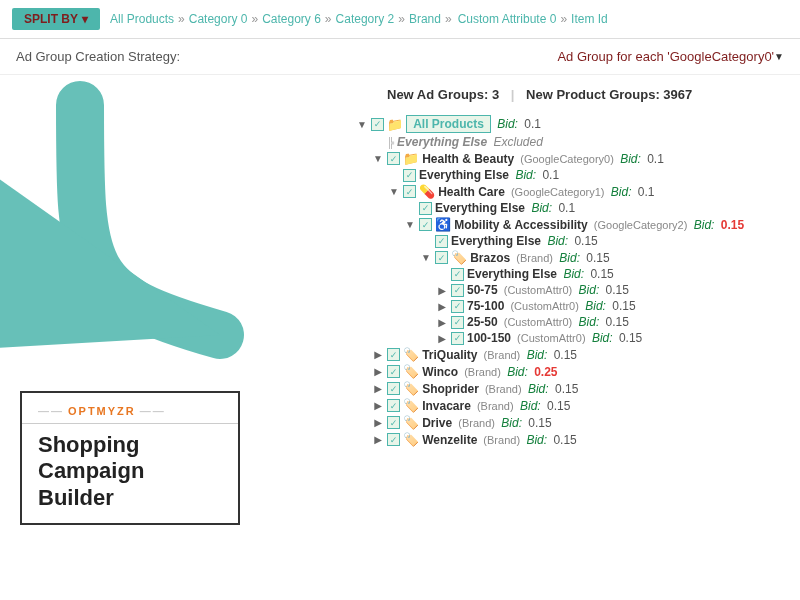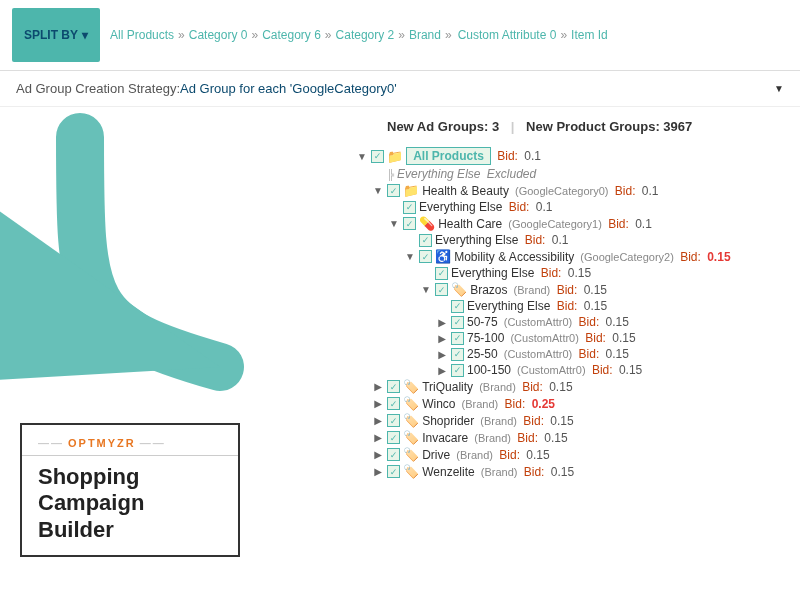--- a/index.html
+++ b/index.html
@@ -16,23 +16,23 @@
     .toolbar {
       display: flex;
       align-items: center;
       padding: 8px 12px;
       border-bottom: 1px solid #ddd;
       gap: 10px;
     }
 
     .split-by-btn {
       background: #4db6ac;
-      color: #0c4a6e;
+      color: #7f1d1d;
       border: none;
-      padding: 20px 12px;
+      padding: 4px 12px;
       font-size: 12px;
       font-weight: bold;
       cursor: pointer;
       display: flex;
       align-items: center;
       gap: 4px;
       border-radius: 2px;
     }
 
     .breadcrumb-container {
@@ -64,22 +64,23 @@
       border-bottom: 1px solid #eee;
     }
 
     .strategy-label {
       font-weight: normal;
       margin-right: 0;
       color: #555;
     }
 
     .strategy-value {
-      color: #0c4a6e;
+      color: #7f1d1d;
       flex: 1;
+      text-align: right;
     }
 
     .strategy-dropdown-icon {
       color: #333;
       font-size: 10px;
     }
 
     
     .main-content {
       display: flex;
@@ -191,37 +192,39 @@
 
     .checkbox.checked::after { content: '✓'; }
 
     .folder-icon {
       font-size: 13px;
       flex-shrink: 0;
     }
 
     .node-label {
       color: #333;
+      font-weight: bold;
     }
 
     .node-label.root-label {
       background: #e8f5e9;
       border: 1px solid #4db6ac;
       padding: 1px 6px;
       color: #4db6ac;
       font-weight: bold;
     }
 
     .node-meta {
       color: #888;
       font-size: 11px;
     }
 
     .bid-label {
-      color: #c2410c;
+      color: #15803d;
+      font-style: italic;
     }
 
     .bid-value {
       color: #555;
       text-align: right;
     }
 
     .bid-value.highlight {
       color: #e53935;
       font-weight: bold;

